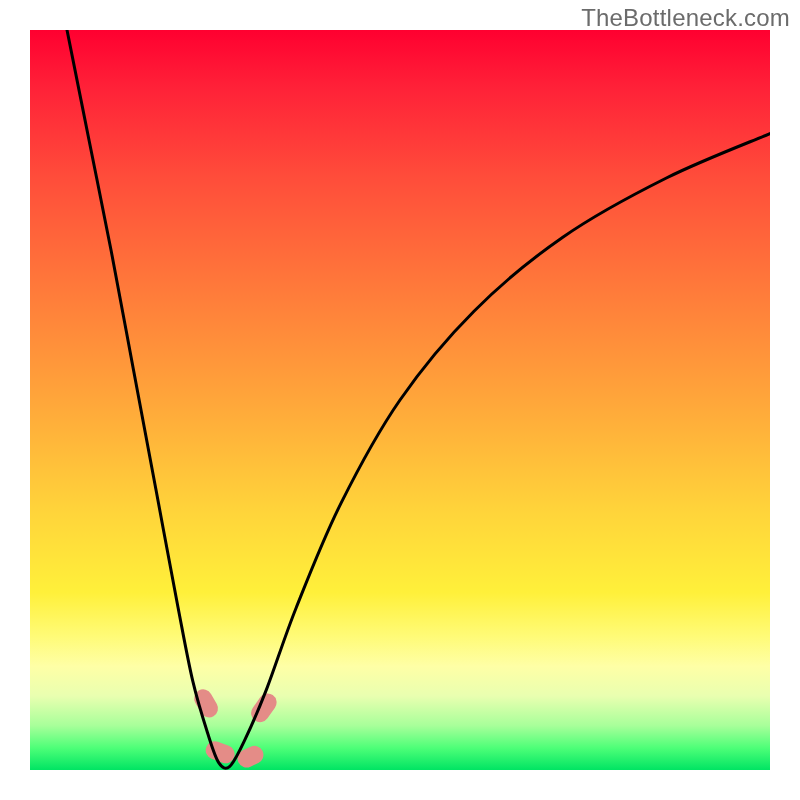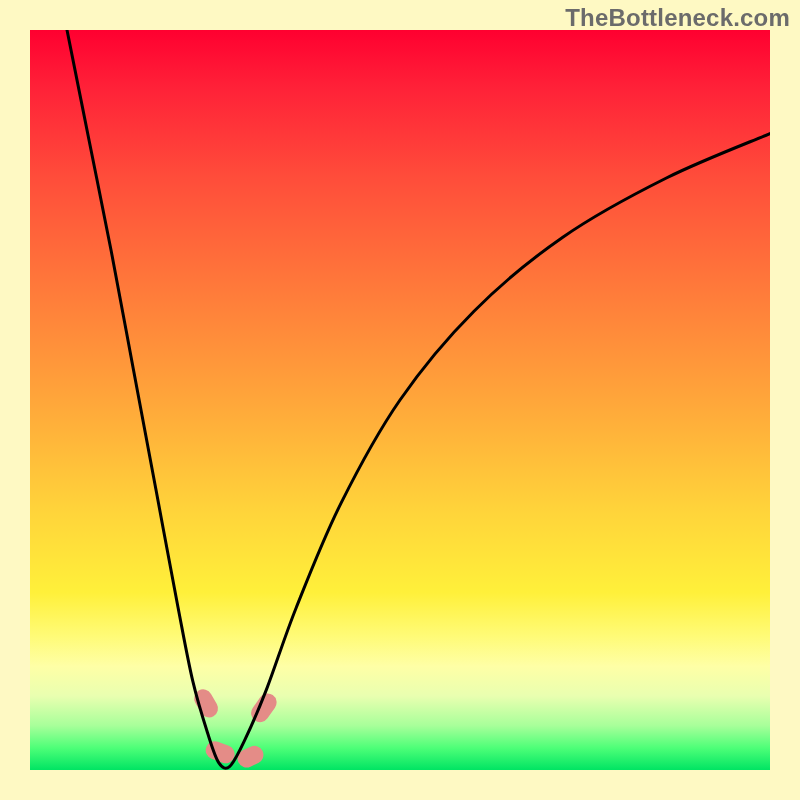--- a/index.html
+++ b/index.html
@@ -9,22 +9,21 @@
     height: 800px;
     background: #000;
     overflow: hidden;
   }
   .frame {
     position: absolute;
     left: 0;
     top: 0;
     width: 800px;
     height: 800px;
-    background: #fef9c3;
-    font-weight: bold;
+    background: #ffffff;
   }
   .plot-area {
     position: absolute;
     left: 30px;
     top: 30px;
     width: 740px;
     height: 740px;
     background: linear-gradient(to bottom,
       #ff0030 0%,
       #ff2238 8%,

